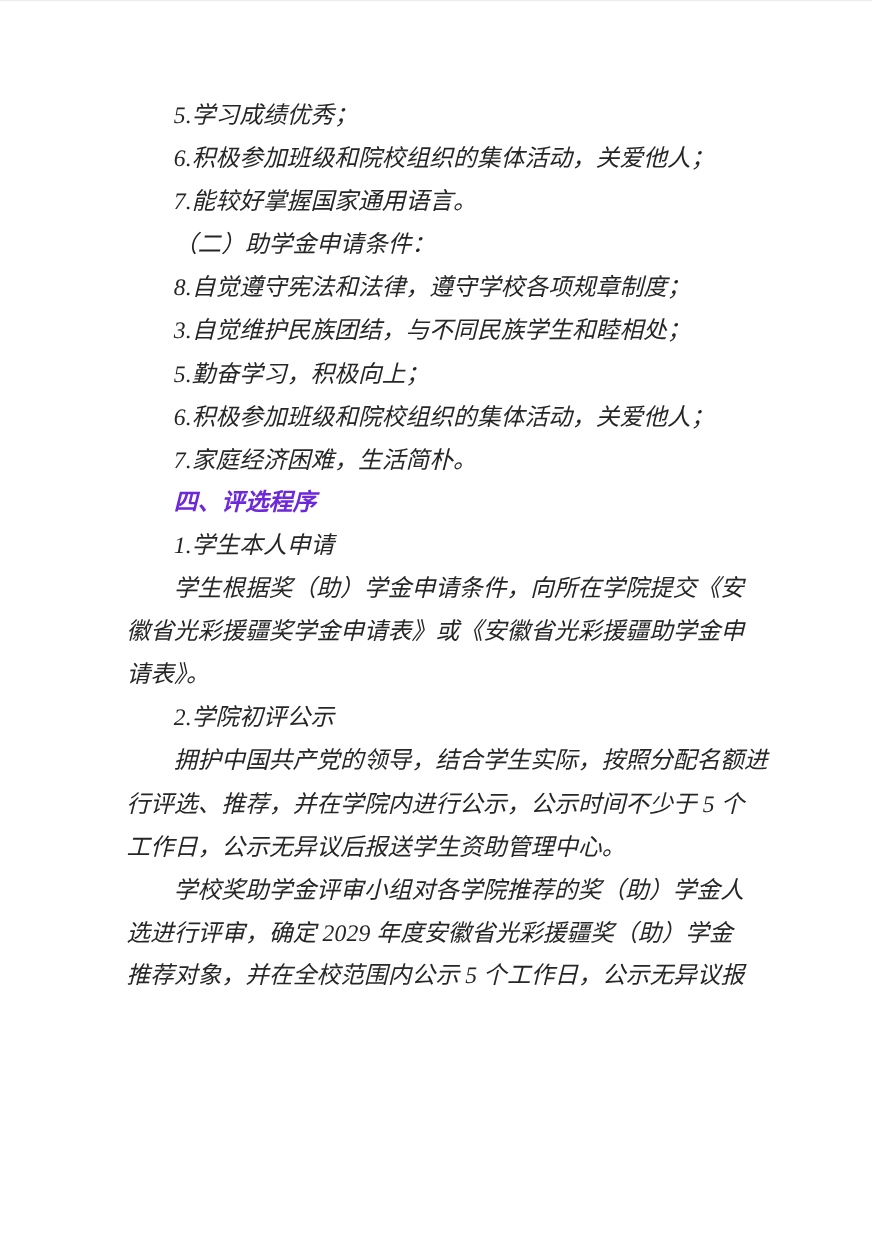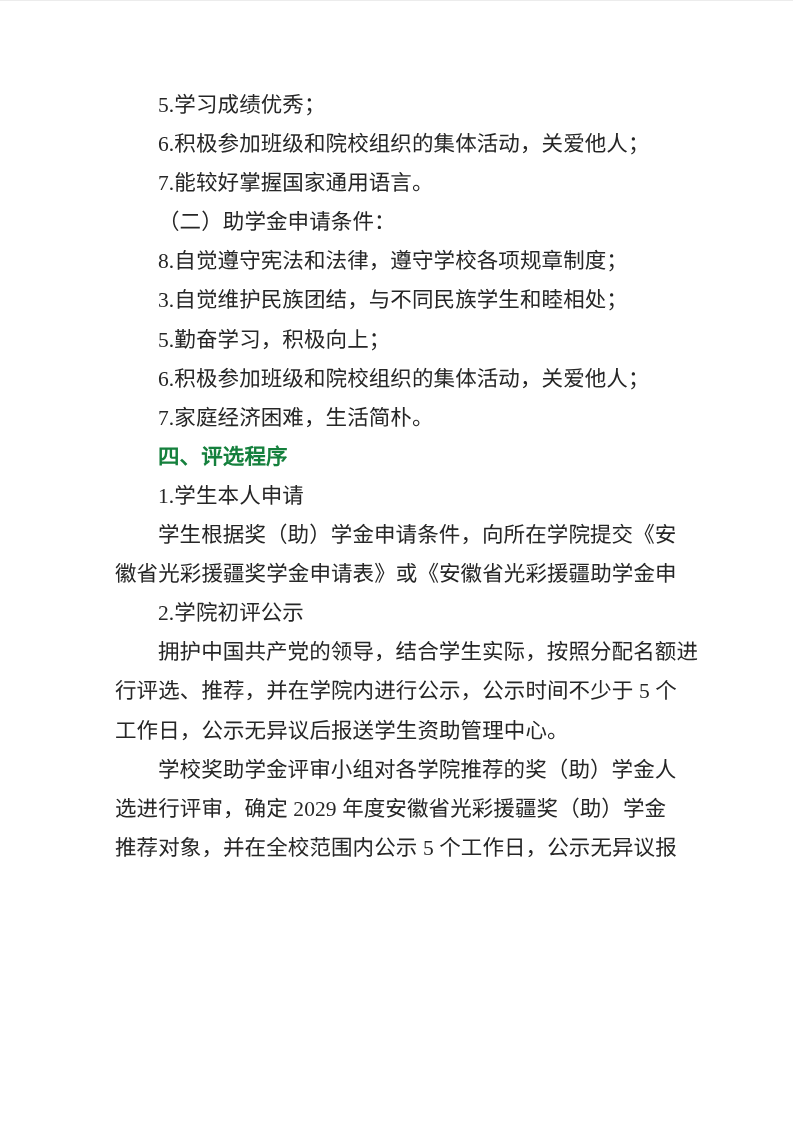--- a/index.html
+++ b/index.html
@@ -27,32 +27,33 @@
     left: 115px;
     top: 86px;
     width: 562px;
     font-size: 21.5px;
     line-height: 39.1px;
     letter-spacing: 0.1px;
   }
   .line {
     white-space: pre;
     min-height: 39.1px;
+    font-style: italic;
   }
   .line.indent {
     text-indent: 43px;
   }
   .line.flush {
     text-indent: 0;
   }
   .line.heading {
     text-indent: 43px;
     font-weight: bold;
     font-family: "Liberation Sans", "DejaVu Sans", sans-serif;
-    color: #15803d;
+    color: #6d28d9;
   }
 </style>
 </head>
 <body>
 
 <div class="page">
   <div class="scan-edge"></div>
   <div class="text-block" id="text-block">
       <div class="line indent">5.学习成绩优秀；</div>
       <div class="line indent">6.积极参加班级和院校组织的集体活动，关爱他人；</div>
@@ -60,20 +61,21 @@
       <div class="line indent">（二）助学金申请条件：</div>
       <div class="line indent">8.自觉遵守宪法和法律，遵守学校各项规章制度；</div>
       <div class="line indent">3.自觉维护民族团结，与不同民族学生和睦相处；</div>
       <div class="line indent">5.勤奋学习，积极向上；</div>
       <div class="line indent">6.积极参加班级和院校组织的集体活动，关爱他人；</div>
       <div class="line indent">7.家庭经济困难，生活简朴。</div>
       <div class="line heading">四、评选程序</div>
       <div class="line indent">1.学生本人申请</div>
       <div class="line indent">学生根据奖（助）学金申请条件，向所在学院提交《安</div>
       <div class="line flush">徽省光彩援疆奖学金申请表》或《安徽省光彩援疆助学金申</div>
+      <div class="line flush">请表》。</div>
       <div class="line indent">2.学院初评公示</div>
       <div class="line indent">拥护中国共产党的领导，结合学生实际，按照分配名额进</div>
       <div class="line flush">行评选、推荐，并在学院内进行公示，公示时间不少于 5 个</div>
       <div class="line flush">工作日，公示无异议后报送学生资助管理中心。</div>
       <div class="line indent">学校奖助学金评审小组对各学院推荐的奖（助）学金人</div>
       <div class="line flush">选进行评审，确定 2029 年度安徽省光彩援疆奖（助）学金</div>
       <div class="line flush">推荐对象，并在全校范围内公示 5 个工作日，公示无异议报</div>
     </div>
 </div>
 

